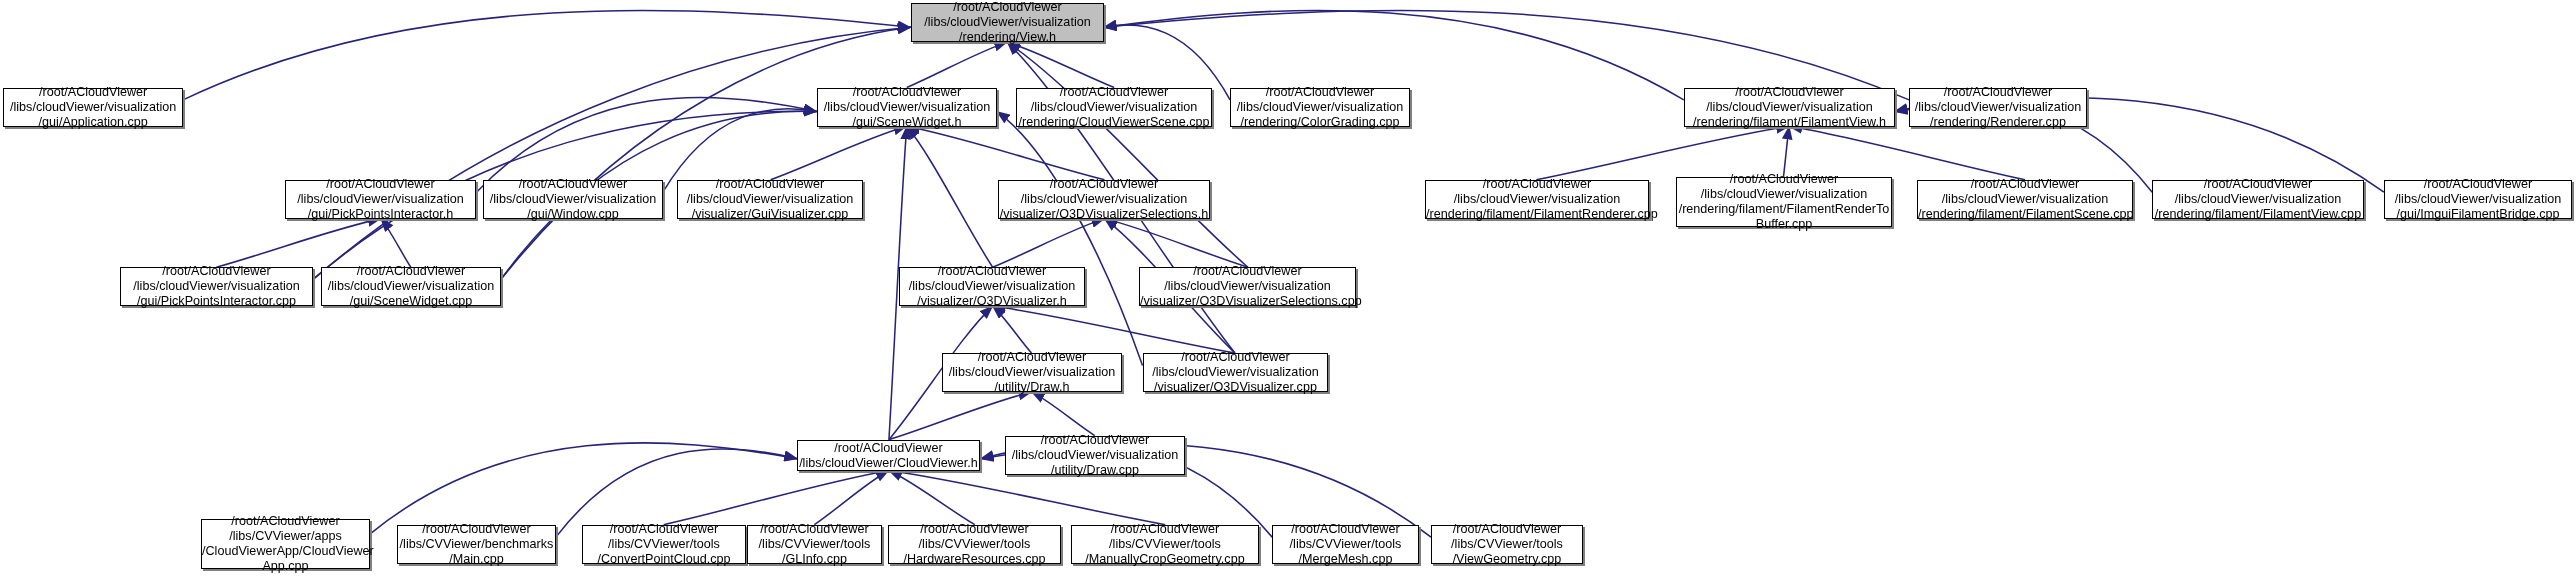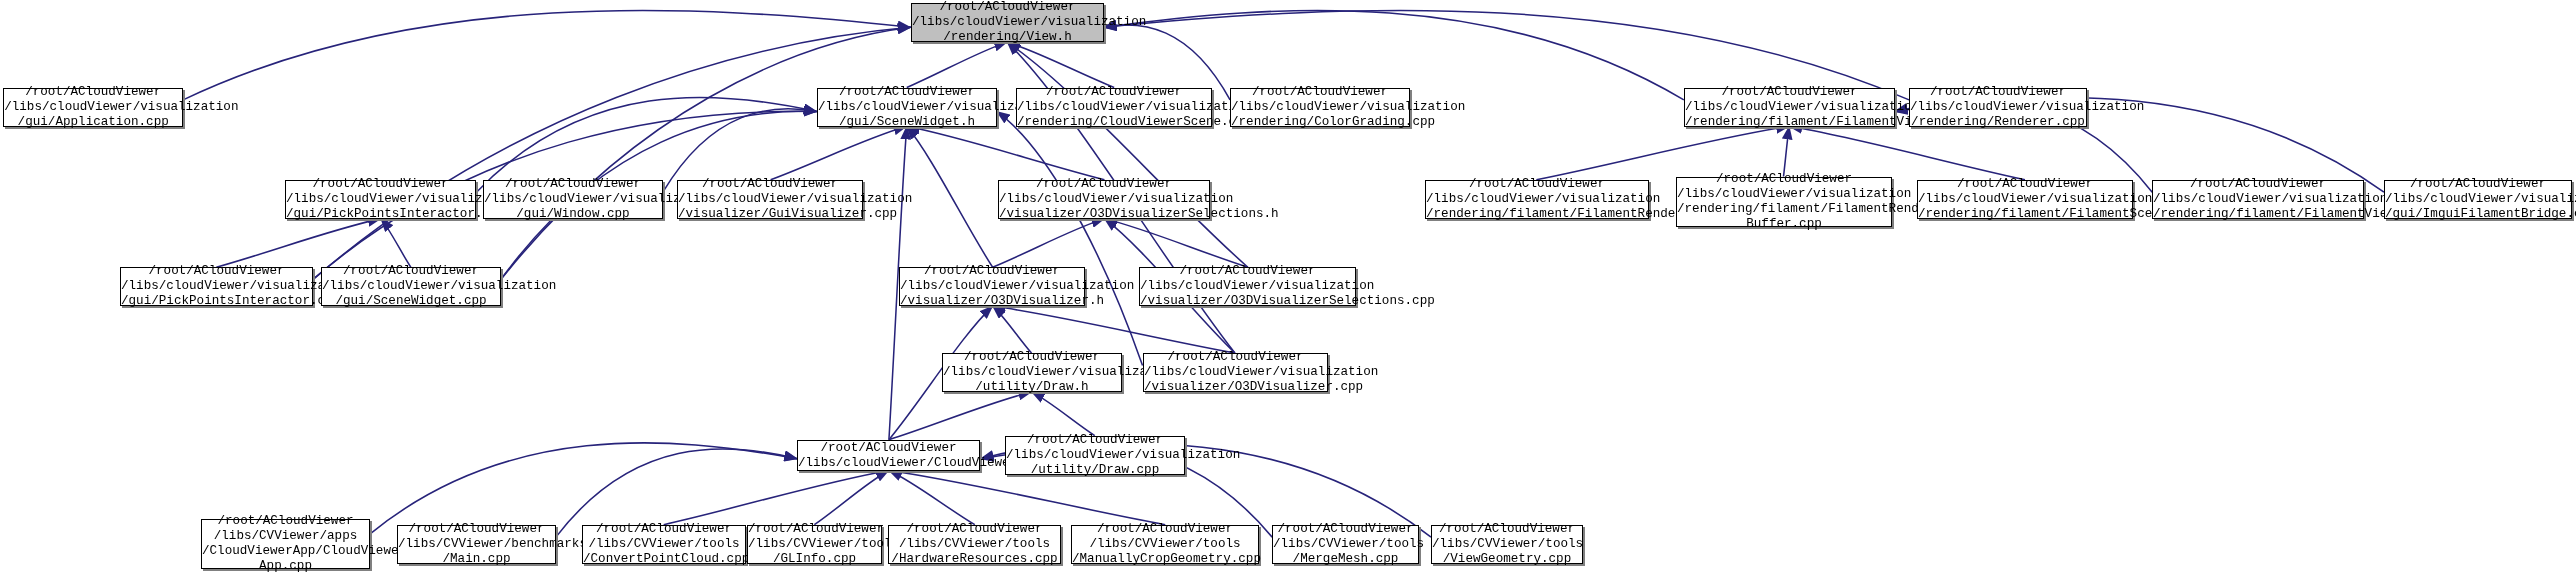--- a/index.html
+++ b/index.html
@@ -3,21 +3,21 @@
 <meta charset="utf-8">
 <style>
   html,body{margin:0;padding:0;background:#ffffff;}
   body{font-family:"Liberation Sans", sans-serif;}
   #graph-root{position:relative;width:2576px;height:583px;background:#ffffff;overflow:hidden;}
   svg.graph-canvas{position:absolute;left:0;top:0;width:2576px;height:583px;}
   .node-box{position:absolute;box-sizing:border-box;background:#ffffff;border:1.2px solid #000000;
             box-shadow:2px 2px 0 0 #808080;display:flex;align-items:center;justify-content:center;}
   .node-box.root-node{background:#bfbfbf;}
   .node-label{display:block;width:100%;text-align:center;white-space:pre;line-height:1.19;
-              font-size:12.6px;color:#000000;font-family:Liberation Mono, monospace;}
+              font-size:12.6px;color:#000000;font-family:Liberation Sans, sans-serif;}
 </style>
 </head>
 <body>
 
 <div id="graph-root">
   <svg class="graph-canvas" viewBox="0 0 3179 720" preserveAspectRatio="none">
     <defs>
       <marker id="arrowhead" markerWidth="9" markerHeight="7" refX="8.5" refY="3.5" orient="auto" markerUnits="strokeWidth">
         <polygon points="0 0, 9 3.5, 0 7" fill="#27237a"></polygon>
       </marker>

